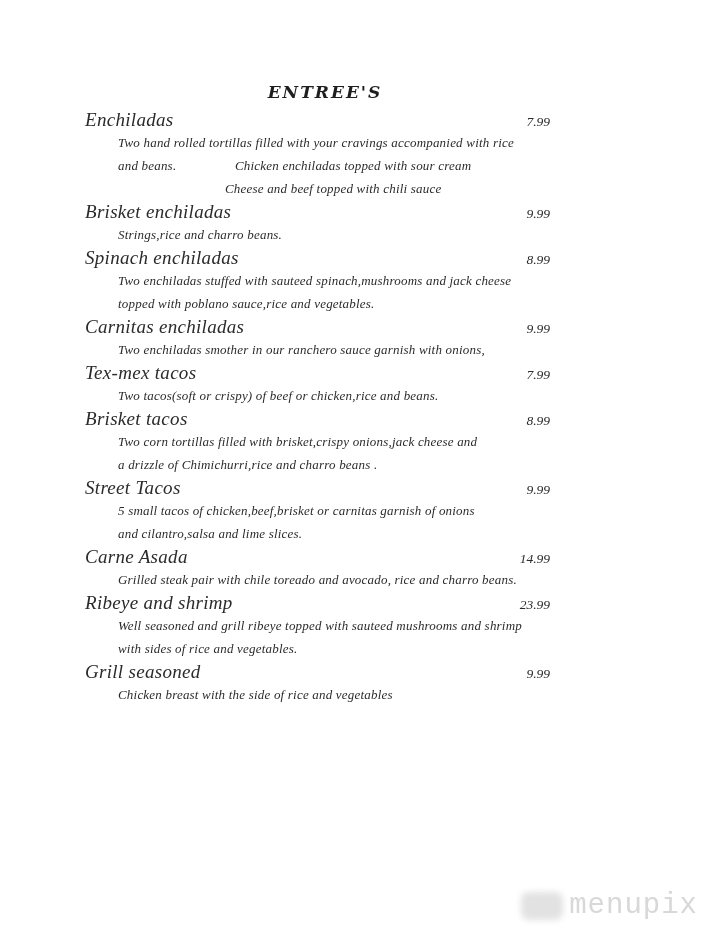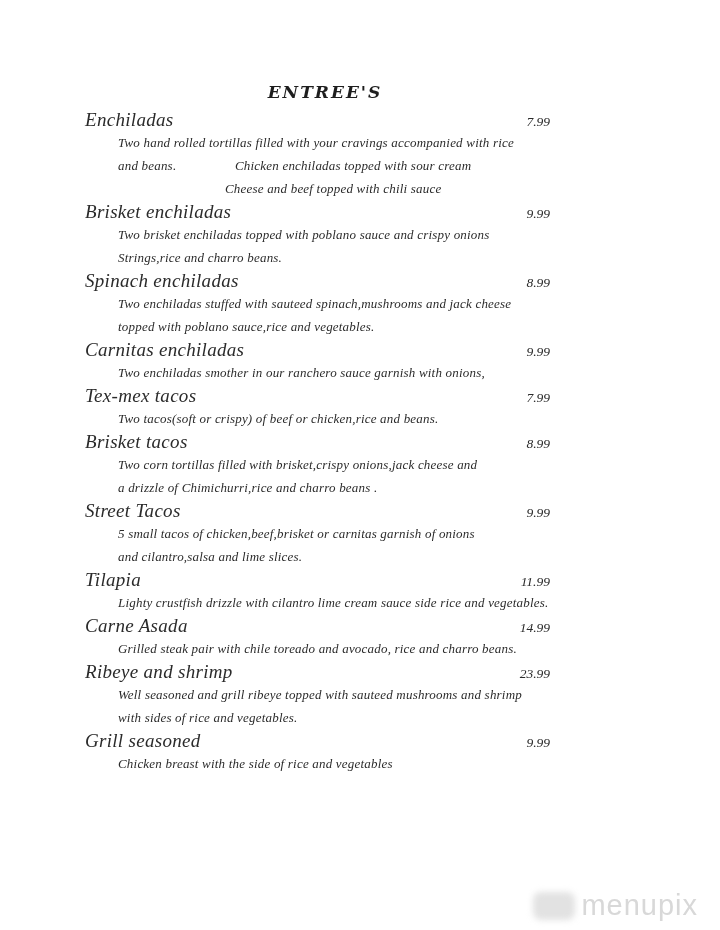--- a/index.html
+++ b/index.html
@@ -80,21 +80,21 @@
   }
   .wm-blob {
     display: inline-block;
     width: 42px;
     height: 28px;
     background: #e2e2e2;
     border-radius: 8px;
     filter: blur(3px);
   }
   .wm-text {
-    font-family: Liberation Sans, sans-serif;
+    font-family: Liberation Mono, monospace;
     font-size: 29px;
     font-weight: normal;
     color: #d8d8d8;
     letter-spacing: 1px;
     line-height: 1;
   }
 </style>
 </head>
 <body>
 
@@ -109,21 +109,20 @@
         </div>
         <div class="item-desc">Two hand rolled tortillas filled with your cravings accompanied with rice</div>
         <div class="item-desc">and beans.                 Chicken enchiladas topped with sour cream</div>
         <div class="item-desc">                               Cheese and beef topped with chili sauce</div>
       </div>
       <div class="item">
         <div class="item-head">
           <span class="item-name">Brisket enchiladas</span>
           <span class="item-price">9.99</span>
         </div>
-        <div class="item-desc">Two brisket enchiladas topped with poblano sauce and crispy onions</div>
         <div class="item-desc">Strings,rice and charro beans.</div>
       </div>
       <div class="item">
         <div class="item-head">
           <span class="item-name">Spinach enchiladas</span>
           <span class="item-price">8.99</span>
         </div>
         <div class="item-desc">Two enchiladas stuffed with sauteed spinach,mushrooms and jack cheese</div>
         <div class="item-desc">topped with poblano sauce,rice and vegetables.</div>
       </div>
@@ -152,27 +151,20 @@
       <div class="item">
         <div class="item-head">
           <span class="item-name">Street Tacos</span>
           <span class="item-price">9.99</span>
         </div>
         <div class="item-desc">5 small tacos of chicken,beef,brisket or carnitas garnish of onions</div>
         <div class="item-desc">and cilantro,salsa and lime slices.</div>
       </div>
       <div class="item">
         <div class="item-head">
-          <span class="item-name">Tilapia</span>
-          <span class="item-price">11.99</span>
-        </div>
-        <div class="item-desc">Lighty crustfish drizzle with cilantro lime cream sauce side rice and vegetables.</div>
-      </div>
-      <div class="item">
-        <div class="item-head">
           <span class="item-name">Carne Asada</span>
           <span class="item-price">14.99</span>
         </div>
         <div class="item-desc">Grilled steak pair with chile toreado and avocado, rice and charro beans.</div>
       </div>
       <div class="item">
         <div class="item-head">
           <span class="item-name">Ribeye and shrimp</span>
           <span class="item-price">23.99</span>
         </div>

